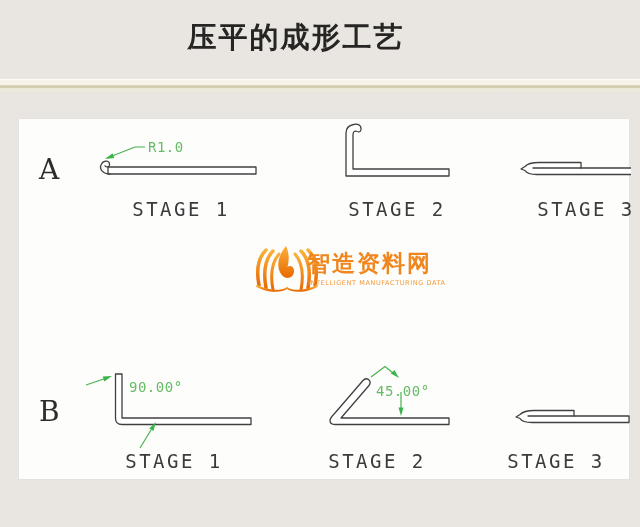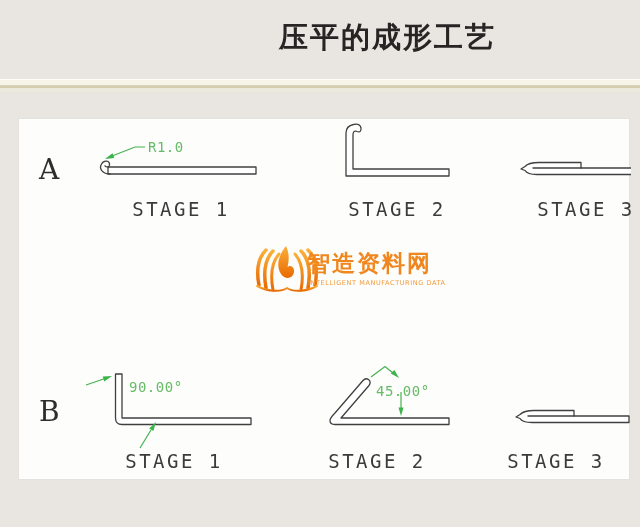--- a/index.html
+++ b/index.html
@@ -3,21 +3,21 @@
 <meta charset="utf-8">
 <style>
   html,body{margin:0;padding:0;}
   body{
     width:640px;height:527px;position:relative;overflow:hidden;
     background:#e9e6e1;
     font-family:"Liberation Sans", sans-serif;
   }
   .page-title{
     position:absolute;left:96px;top:18px;width:400px;
-    text-align:right;
+    text-align:center;
     font-family:"Liberation Serif", serif;
     font-weight:700;font-size:29px;letter-spacing:2px;
     color:#262524;
   }
   .divider{
     position:absolute;left:0;top:79px;width:640px;height:13px;
     background:linear-gradient(180deg,
       #f6f3e9 0%, #f6f3e9 36%,
       #d3ccaf 44%, #d3ccaf 58%,
       #eeebdd 66%, #e9e6df 100%);

